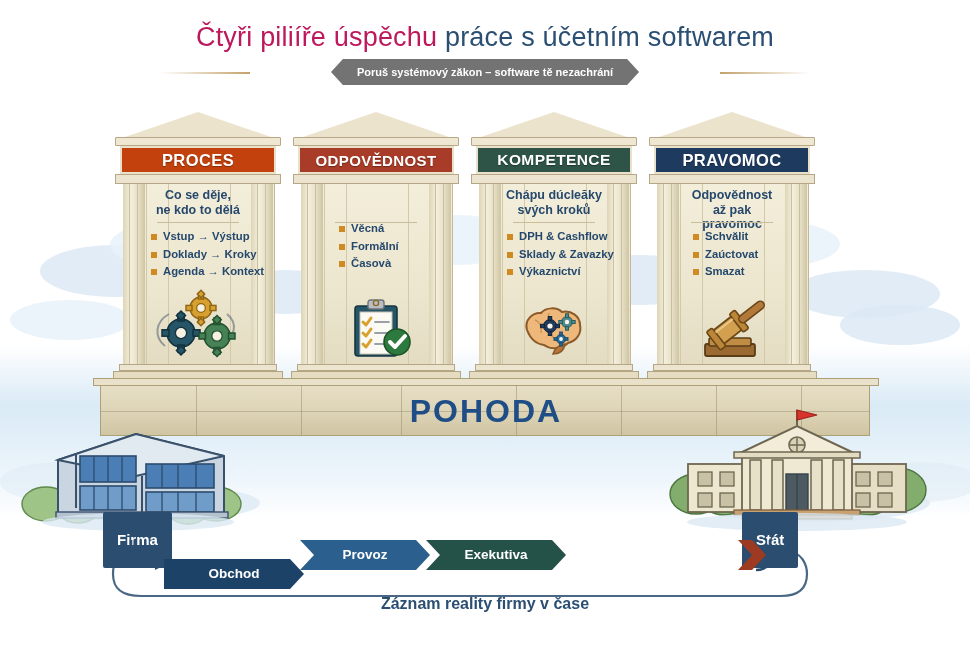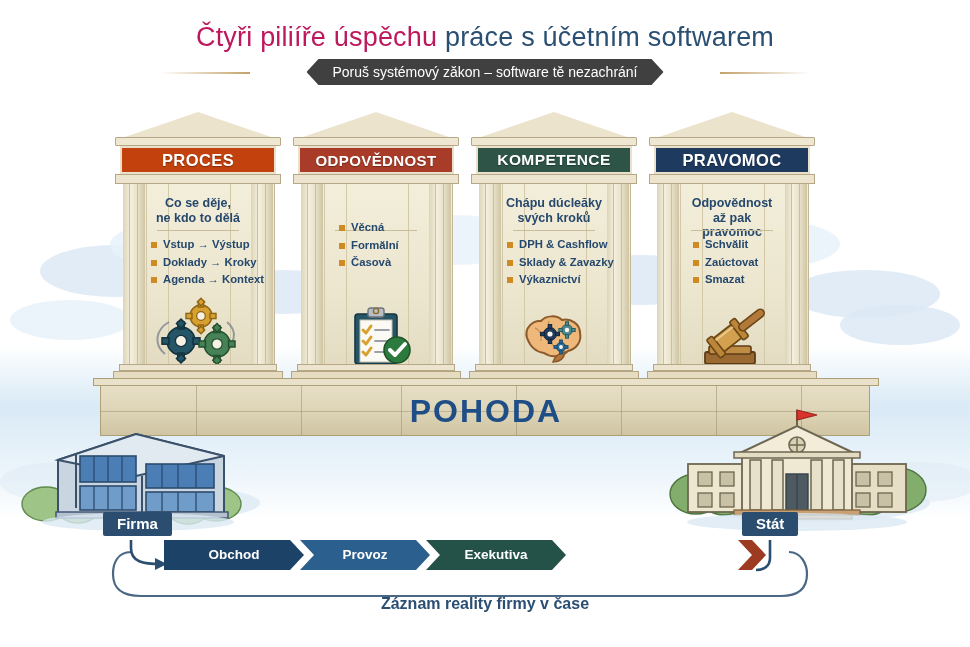--- a/index.html
+++ b/index.html
@@ -22,21 +22,21 @@
   .title{position:absolute;left:0;top:22px;width:970px;text-align:center;
     font-size:27px;font-weight:400;color:#2b4f73;letter-spacing:.2px;}
   .title b{font-weight:400;color:#be185d;}
 
   
   .ribbon-wrap{position:absolute;left:0;top:59px;width:970px;height:28px;}
   .ribbon-line{position:absolute;top:13px;height:2px;background:linear-gradient(90deg,rgba(197,163,104,0) 0%,#c3a169 100%);}
   .ribbon-line.left{left:160px;width:90px;}
   .ribbon-line.right{right:160px;width:90px;background:linear-gradient(90deg,#c3a169 0%,rgba(197,163,104,0) 100%);}
   .ribbon{position:absolute;left:50%;transform:translateX(-50%);height:26px;line-height:26px;
-    padding:0 26px;background:#404040;color:#fff;font-size:14px;font-weight:400;white-space:nowrap;
+    padding:0 26px;background:#737373;color:#fff;font-size:11px;font-weight:700;white-space:nowrap;
     clip-path:polygon(12px 0,calc(100% - 12px) 0,100% 50%,calc(100% - 12px) 100%,12px 100%,0 50%);
     box-shadow:0 1px 0 rgba(0,0,0,.12);}
 
   
   .pillars{position:absolute;left:0;top:108px;width:970px;height:280px;}
   .pillar{position:absolute;top:0;width:170px;height:280px;}
   .pediment{position:absolute;left:8px;top:0;width:154px;height:30px;overflow:hidden;}
   .pediment i{position:absolute;left:50%;top:4px;transform:translateX(-50%);
     width:0;height:0;border-left:76px solid transparent;border-right:76px solid transparent;
     border-bottom:26px solid #ece3cd;filter:drop-shadow(0 1px 0 #b9ab8c);}
@@ -48,21 +48,21 @@
     text-shadow:0 1px 1px rgba(0,0,0,.35);}
   .capital{position:absolute;left:2px;top:66px;width:166px;height:10px;background:#ece4ce;border:1px solid #b6a886;box-sizing:border-box;}
   .shaft{position:absolute;left:10px;top:76px;width:150px;height:180px;
     background:linear-gradient(180deg,#f3eeda 0%,#ece6cf 60%,#e3dcc2 100%);
     border-left:1px solid #c3b795;border-right:1px solid #c3b795;}
   .flute{position:absolute;top:0;width:1px;height:100%;background:#d3c8a8;}
   .col{position:absolute;top:76px;width:22px;height:180px;
     background:linear-gradient(90deg,#ded5b8 0%,#f4efdd 35%,#e6dfc5 70%,#cfc5a4 100%);}
   .col.l{left:10px;}.col.r{right:10px;}
   .col b{position:absolute;top:0;width:1px;height:100%;background:#cabf9e;display:block;}
-  .panel{position:absolute;left:36px;top:80px;width:98px;height:172px;margin-top:8px;}
+  .panel{position:absolute;left:36px;top:80px;width:98px;height:172px;}
   .sub{position:absolute;left:0;top:0;width:98px;text-align:center;color:#26486c;
     font-size:12.5px;font-weight:700;line-height:14.5px;}
   .divider{position:absolute;left:8px;width:82px;height:1px;background:#c9bd9c;}
   .bullets{position:absolute;left:2px;width:98px;}
   .bl{display:flex;align-items:flex-start;margin-bottom:5px;}
   .bl .sq{width:6px;height:6px;background:#cf8a22;margin:4px 6px 0 0;flex:0 0 auto;}
   .bl .tx{color:#25486d;font-size:11.3px;font-weight:700;line-height:12.5px;white-space:nowrap;}
   .base{position:absolute;left:0;top:256px;width:170px;height:16px;}
   .base i{position:absolute;left:6px;top:0;width:158px;height:7px;background:#ece4ce;border:1px solid #b6a886;box-sizing:border-box;}
   .base u{position:absolute;left:0;top:7px;width:170px;height:9px;background:#e5dcc1;border:1px solid #b3a482;box-sizing:border-box;}
@@ -80,29 +80,29 @@
     color:#1f4d86;font-size:32px;font-weight:700;letter-spacing:2px;}
 
   
   .ground{position:absolute;left:0;top:432px;width:970px;height:110px;}
   .haze{position:absolute;background:#dbe8f3;border-radius:50%;opacity:.75;}
 
   
   .bldg{position:absolute;}
 
   
-  .plabel{position:absolute;height:24px;line-height:24px;padding:0 14px;border-radius:2px;
+  .plabel{position:absolute;height:24px;line-height:24px;padding:16px 14px;border-radius:2px;
     background:#2a4d70;color:#fff;font-size:15px;font-weight:700;}
 
   
   .flow{position:absolute;left:0;top:540px;width:970px;height:60px;}
   .chev{position:absolute;top:0;height:30px;line-height:30px;color:#fff;
     font-size:13.5px;font-weight:700;text-align:center;white-space:nowrap;
     clip-path:polygon(0 0,calc(100% - 14px) 0,100% 50%,calc(100% - 14px) 100%,0 100%,14px 50%);}
-  .chev.first{clip-path:polygon(0 0,calc(100% - 14px) 0,100% 50%,calc(100% - 14px) 100%,0 100%,0 50%);}
+  .chev.first{clip-path:polygon(0 0,calc(100% - 14px) 0,100% 50%,calc(100% - 14px) 100%,0 100%,0 50%);margin-top:19px;}
   .caption{position:absolute;left:0;top:595px;width:970px;text-align:center;
     color:#2b4f73;font-size:16px;font-weight:700;}
   svg{display:block;overflow:visible;}
 </style>
 </head>
 <body>
 
 <div id="stage">
 
   <div class="sky">
@@ -240,21 +240,21 @@
       <div class="col l">
           <b style="left:6px;"></b>
           <b style="left:14px;"></b>
         </div>
       <div class="col r">
           <b style="left:6px;"></b>
           <b style="left:14px;"></b>
         </div>
       <div class="panel">
         <div class="divider" style="top:34px;"></div>
-        <div class="bullets" style="top:25px;left:12px;">
+        <div class="bullets" style="top:34px;left:12px;">
           <div class="bl">
               <span class="sq"></span>
               <span class="tx">Věcná</span>
             </div>
           <div class="bl">
               <span class="sq"></span>
               <span class="tx">Formălní</span>
             </div>
           <div class="bl">
               <span class="sq"></span>

